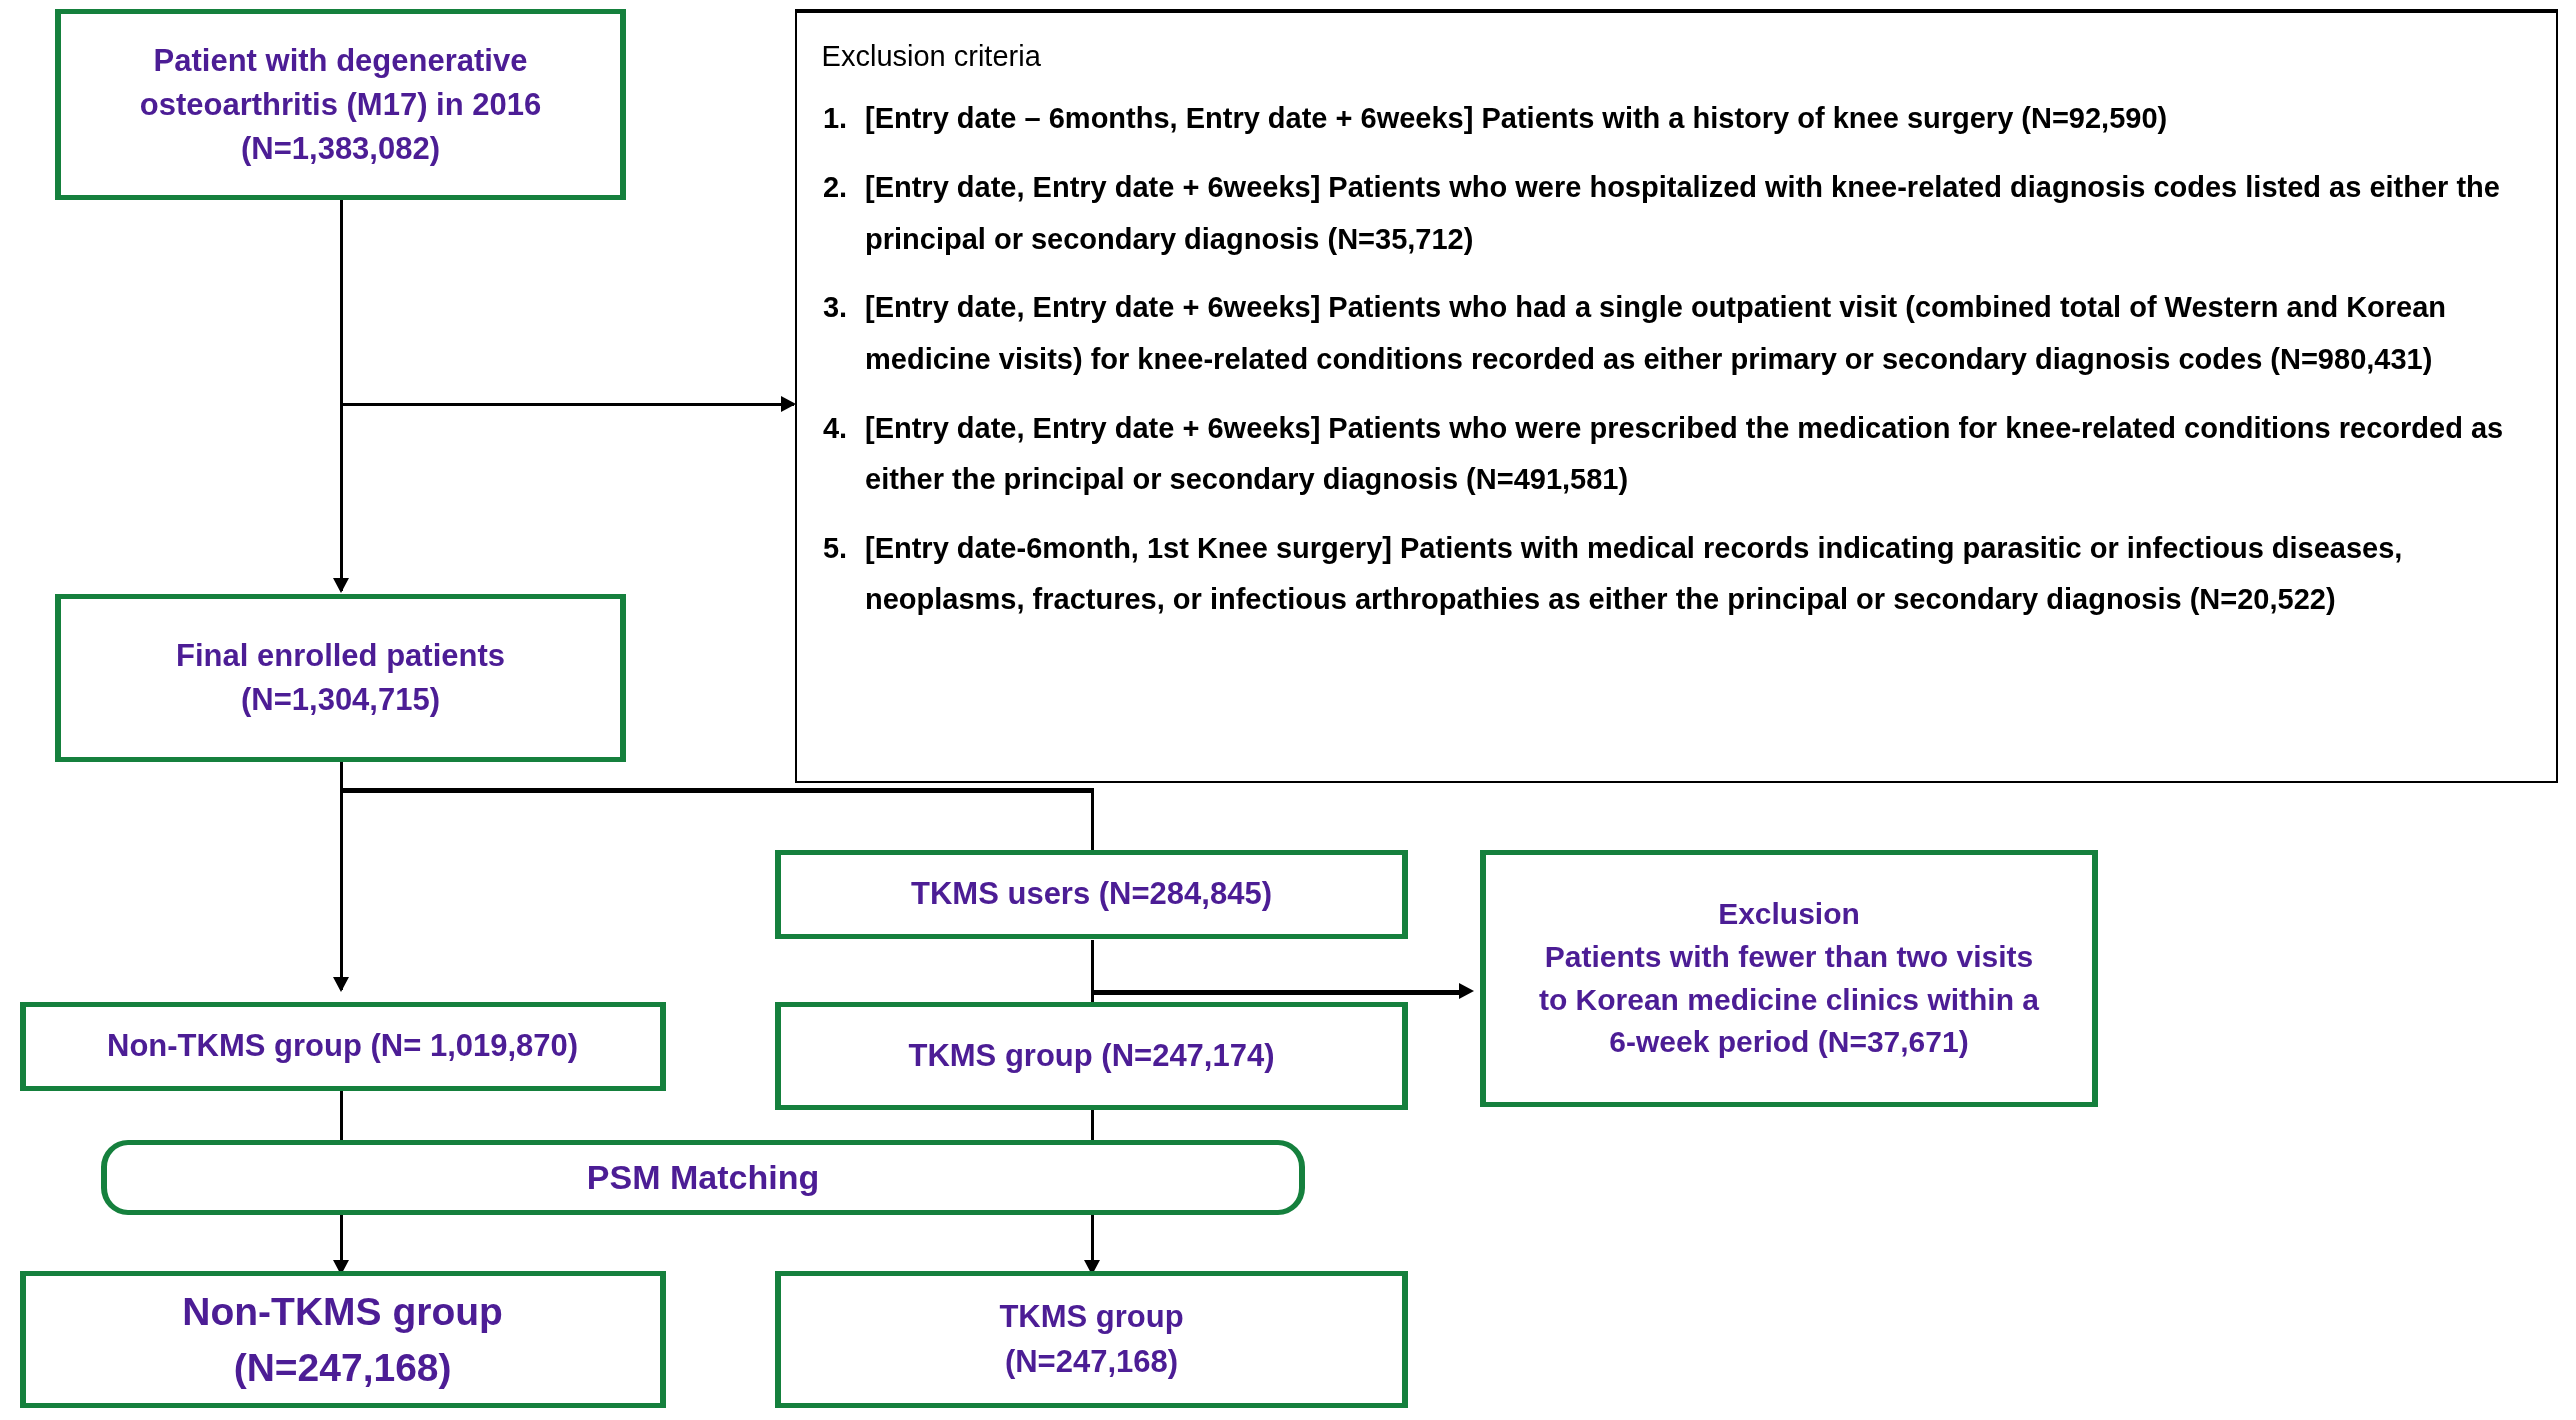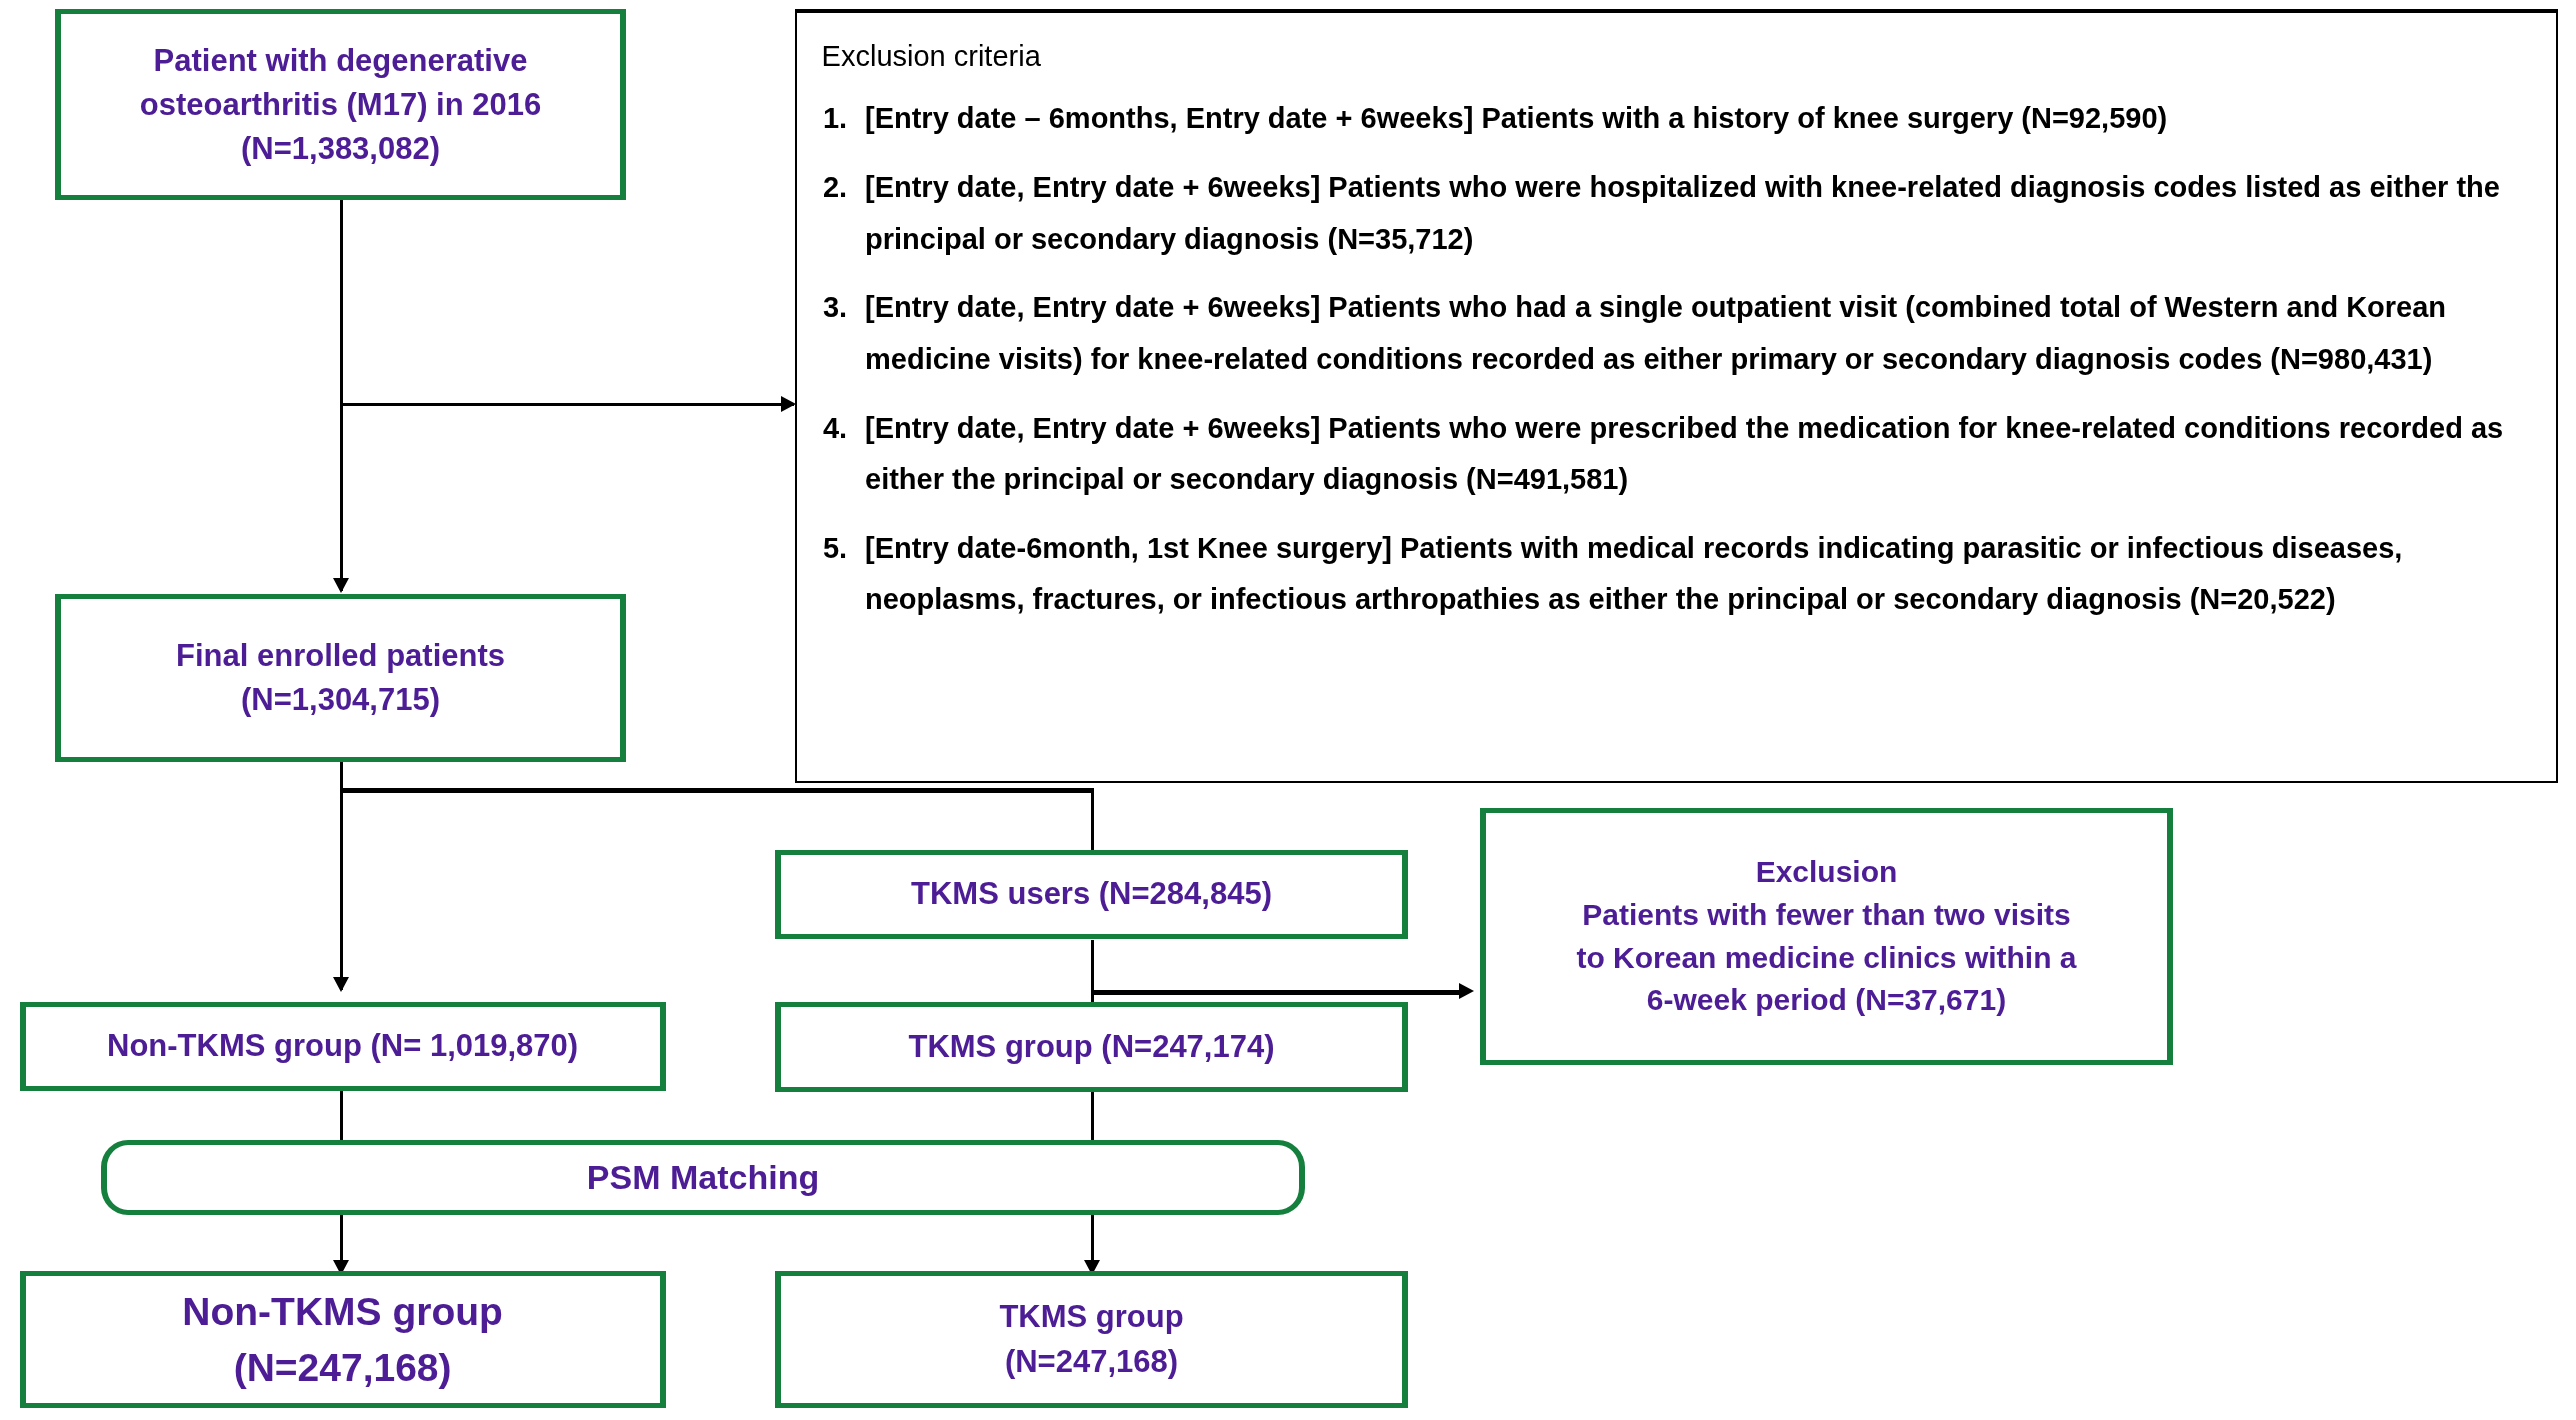--- a/index.html
+++ b/index.html
@@ -153,36 +153,36 @@
       <span class="ln">(N=1,304,715)</span>
     </span>
   </div>
 
   <div class="box heavy" style="left:775px; top:850px; width:633px; height:89px; font-size:31px;">
     <span class="inner">
       <span class="ln">TKMS users (N=284,845)</span>
     </span>
   </div>
 
-  <div class="box heavy" style="left:1480px; top:808px; width:693px; height:257px; font-size:30px;">
+  <div class="box heavy" style="left:1480px; top:850px; width:618px; height:257px; font-size:30px;">
     <span class="inner">
       <span class="ln">Exclusion</span>
       <span class="ln">Patients with fewer than two visits</span>
       <span class="ln">to Korean medicine clinics within a</span>
       <span class="ln">6-week period (N=37,671)</span>
     </span>
   </div>
 
   <div class="box heavy" style="left:19.6px; top:1002px; width:646px; height:89px; font-size:31px;">
     <span class="inner">
       <span class="ln">Non-TKMS group (N= 1,019,870)</span>
     </span>
   </div>
 
-  <div class="box heavy" style="left:775px; top:1002px; width:633px; height:90px; font-size:31px;text-align:center;">
+  <div class="box heavy" style="left:775px; top:1002px; width:633px; height:108px; font-size:31px;text-align:center;">
     <span class="inner">
       <span class="ln">TKMS group (N=247,174)</span>
     </span>
   </div>
 
   <div class="box heavy rounded" style="left:101px; top:1140px; width:1204px; height:75px; font-size:34px;">
     <span class="inner">
       <span class="ln">PSM Matching</span>
     </span>
   </div>

